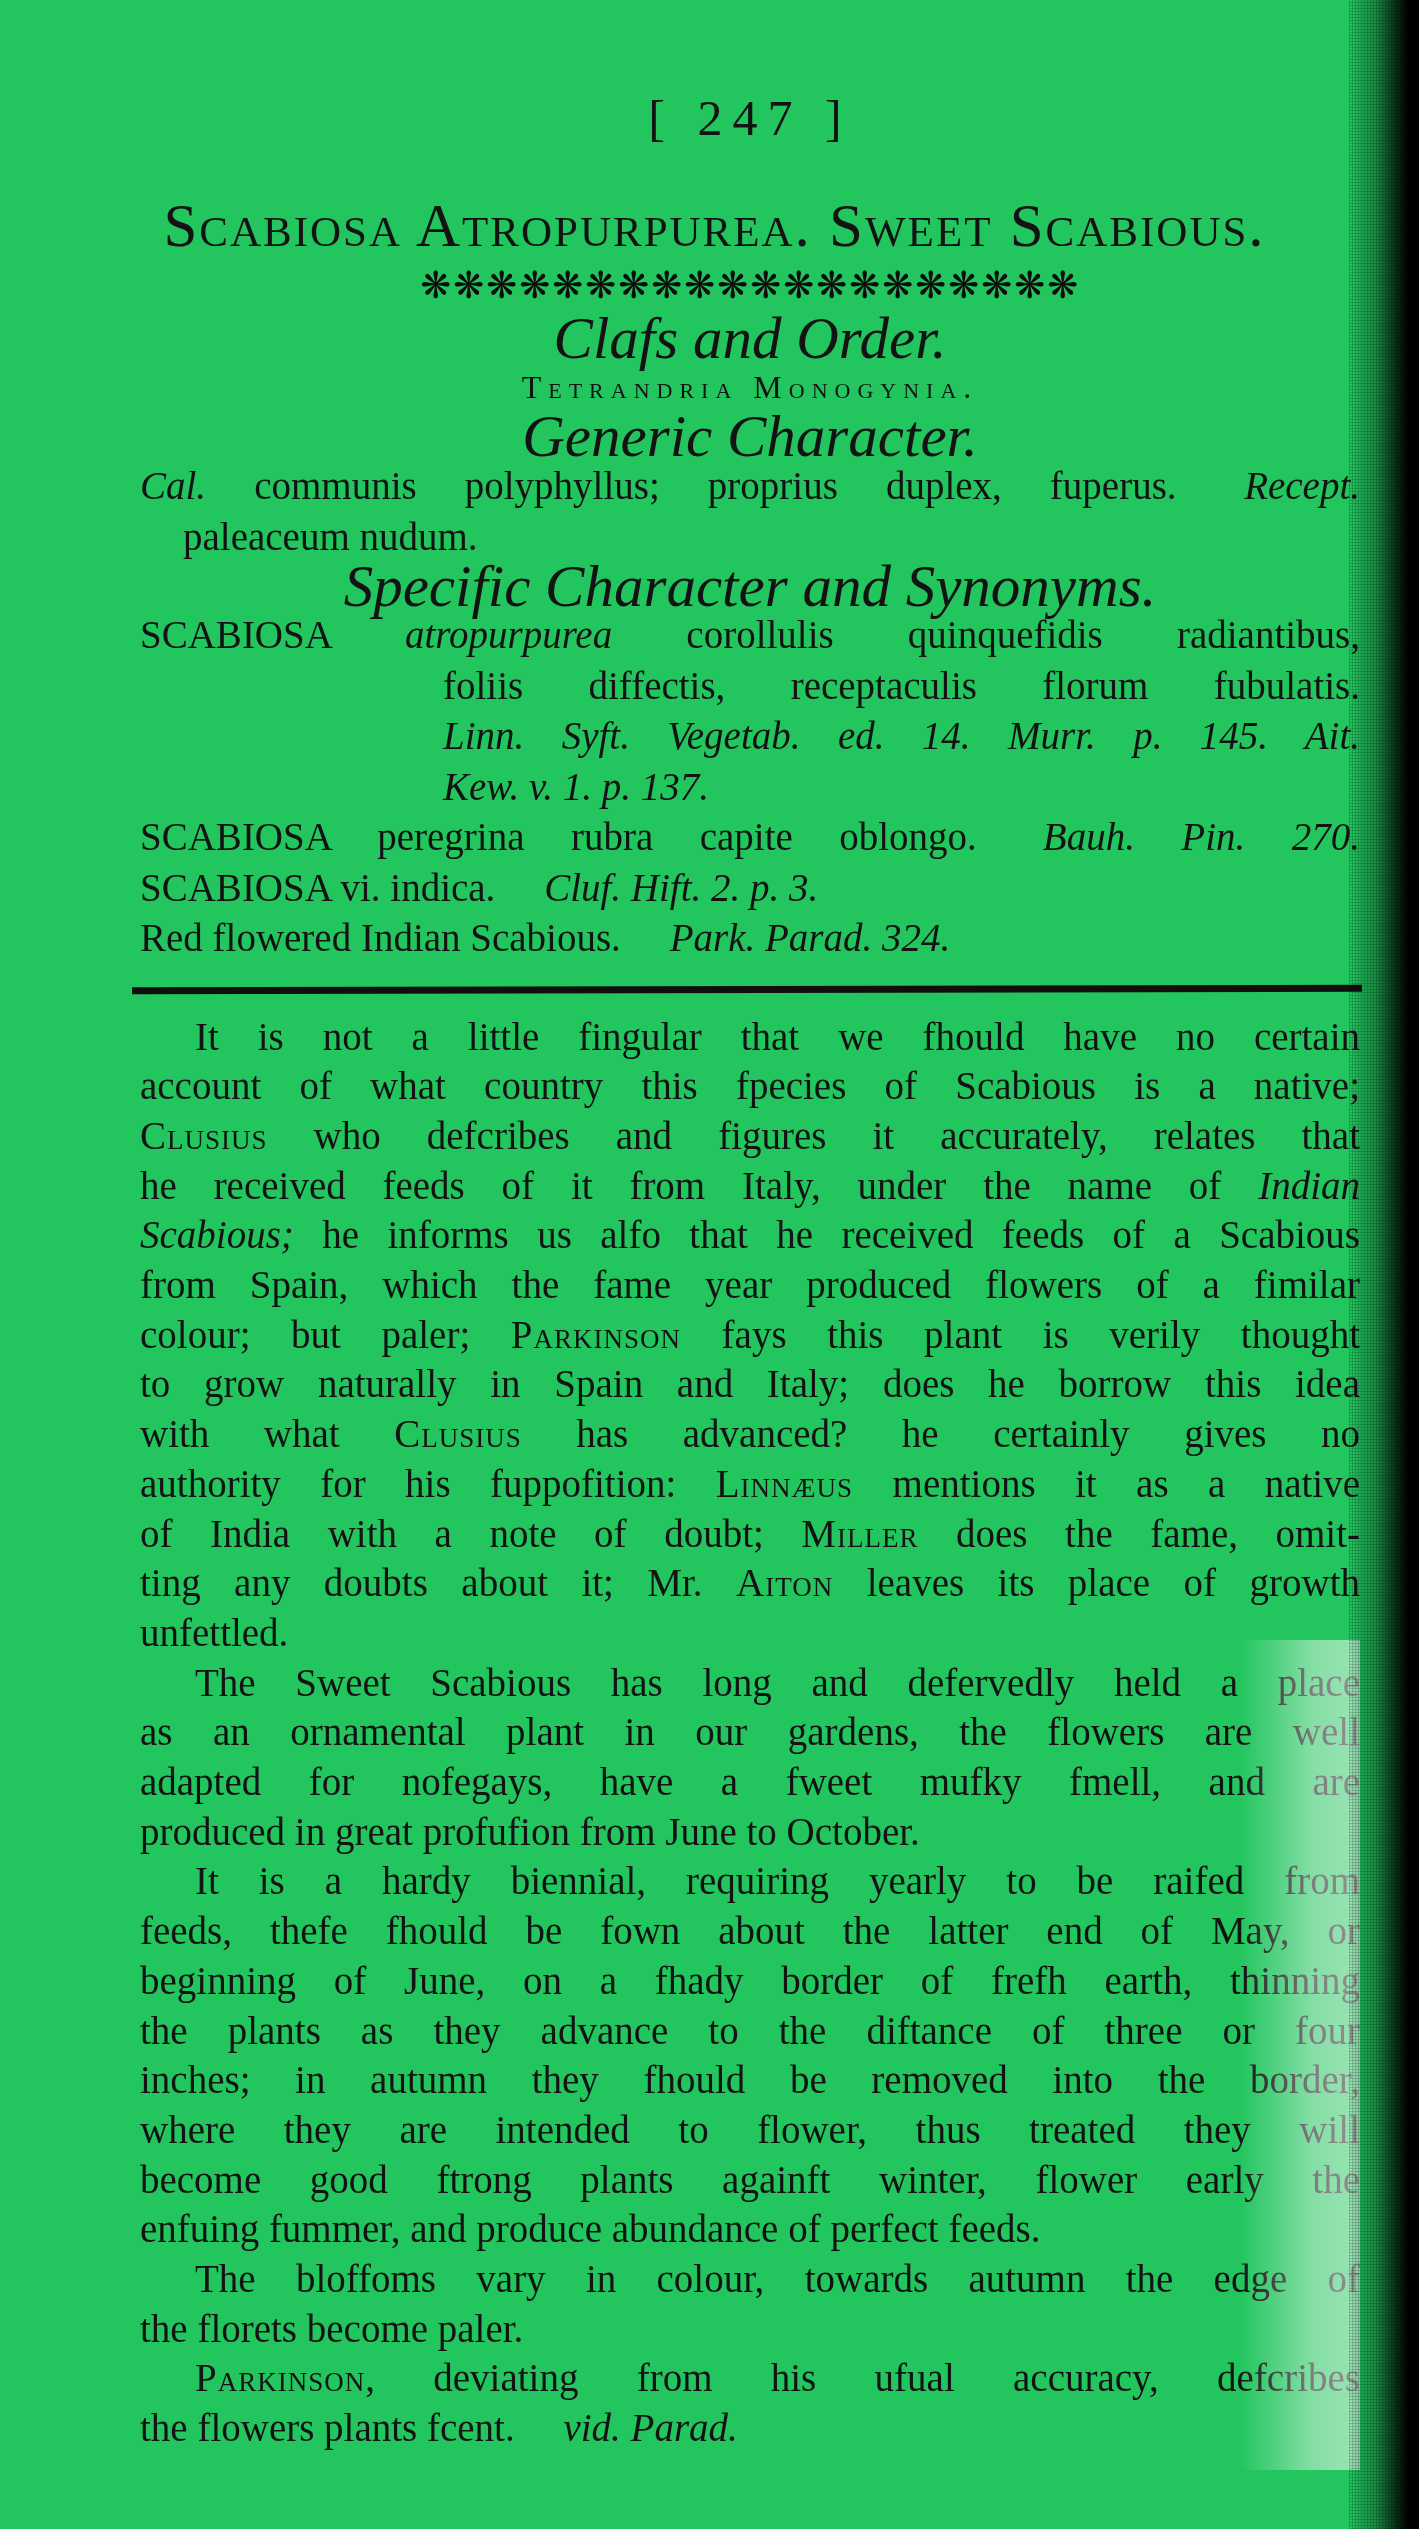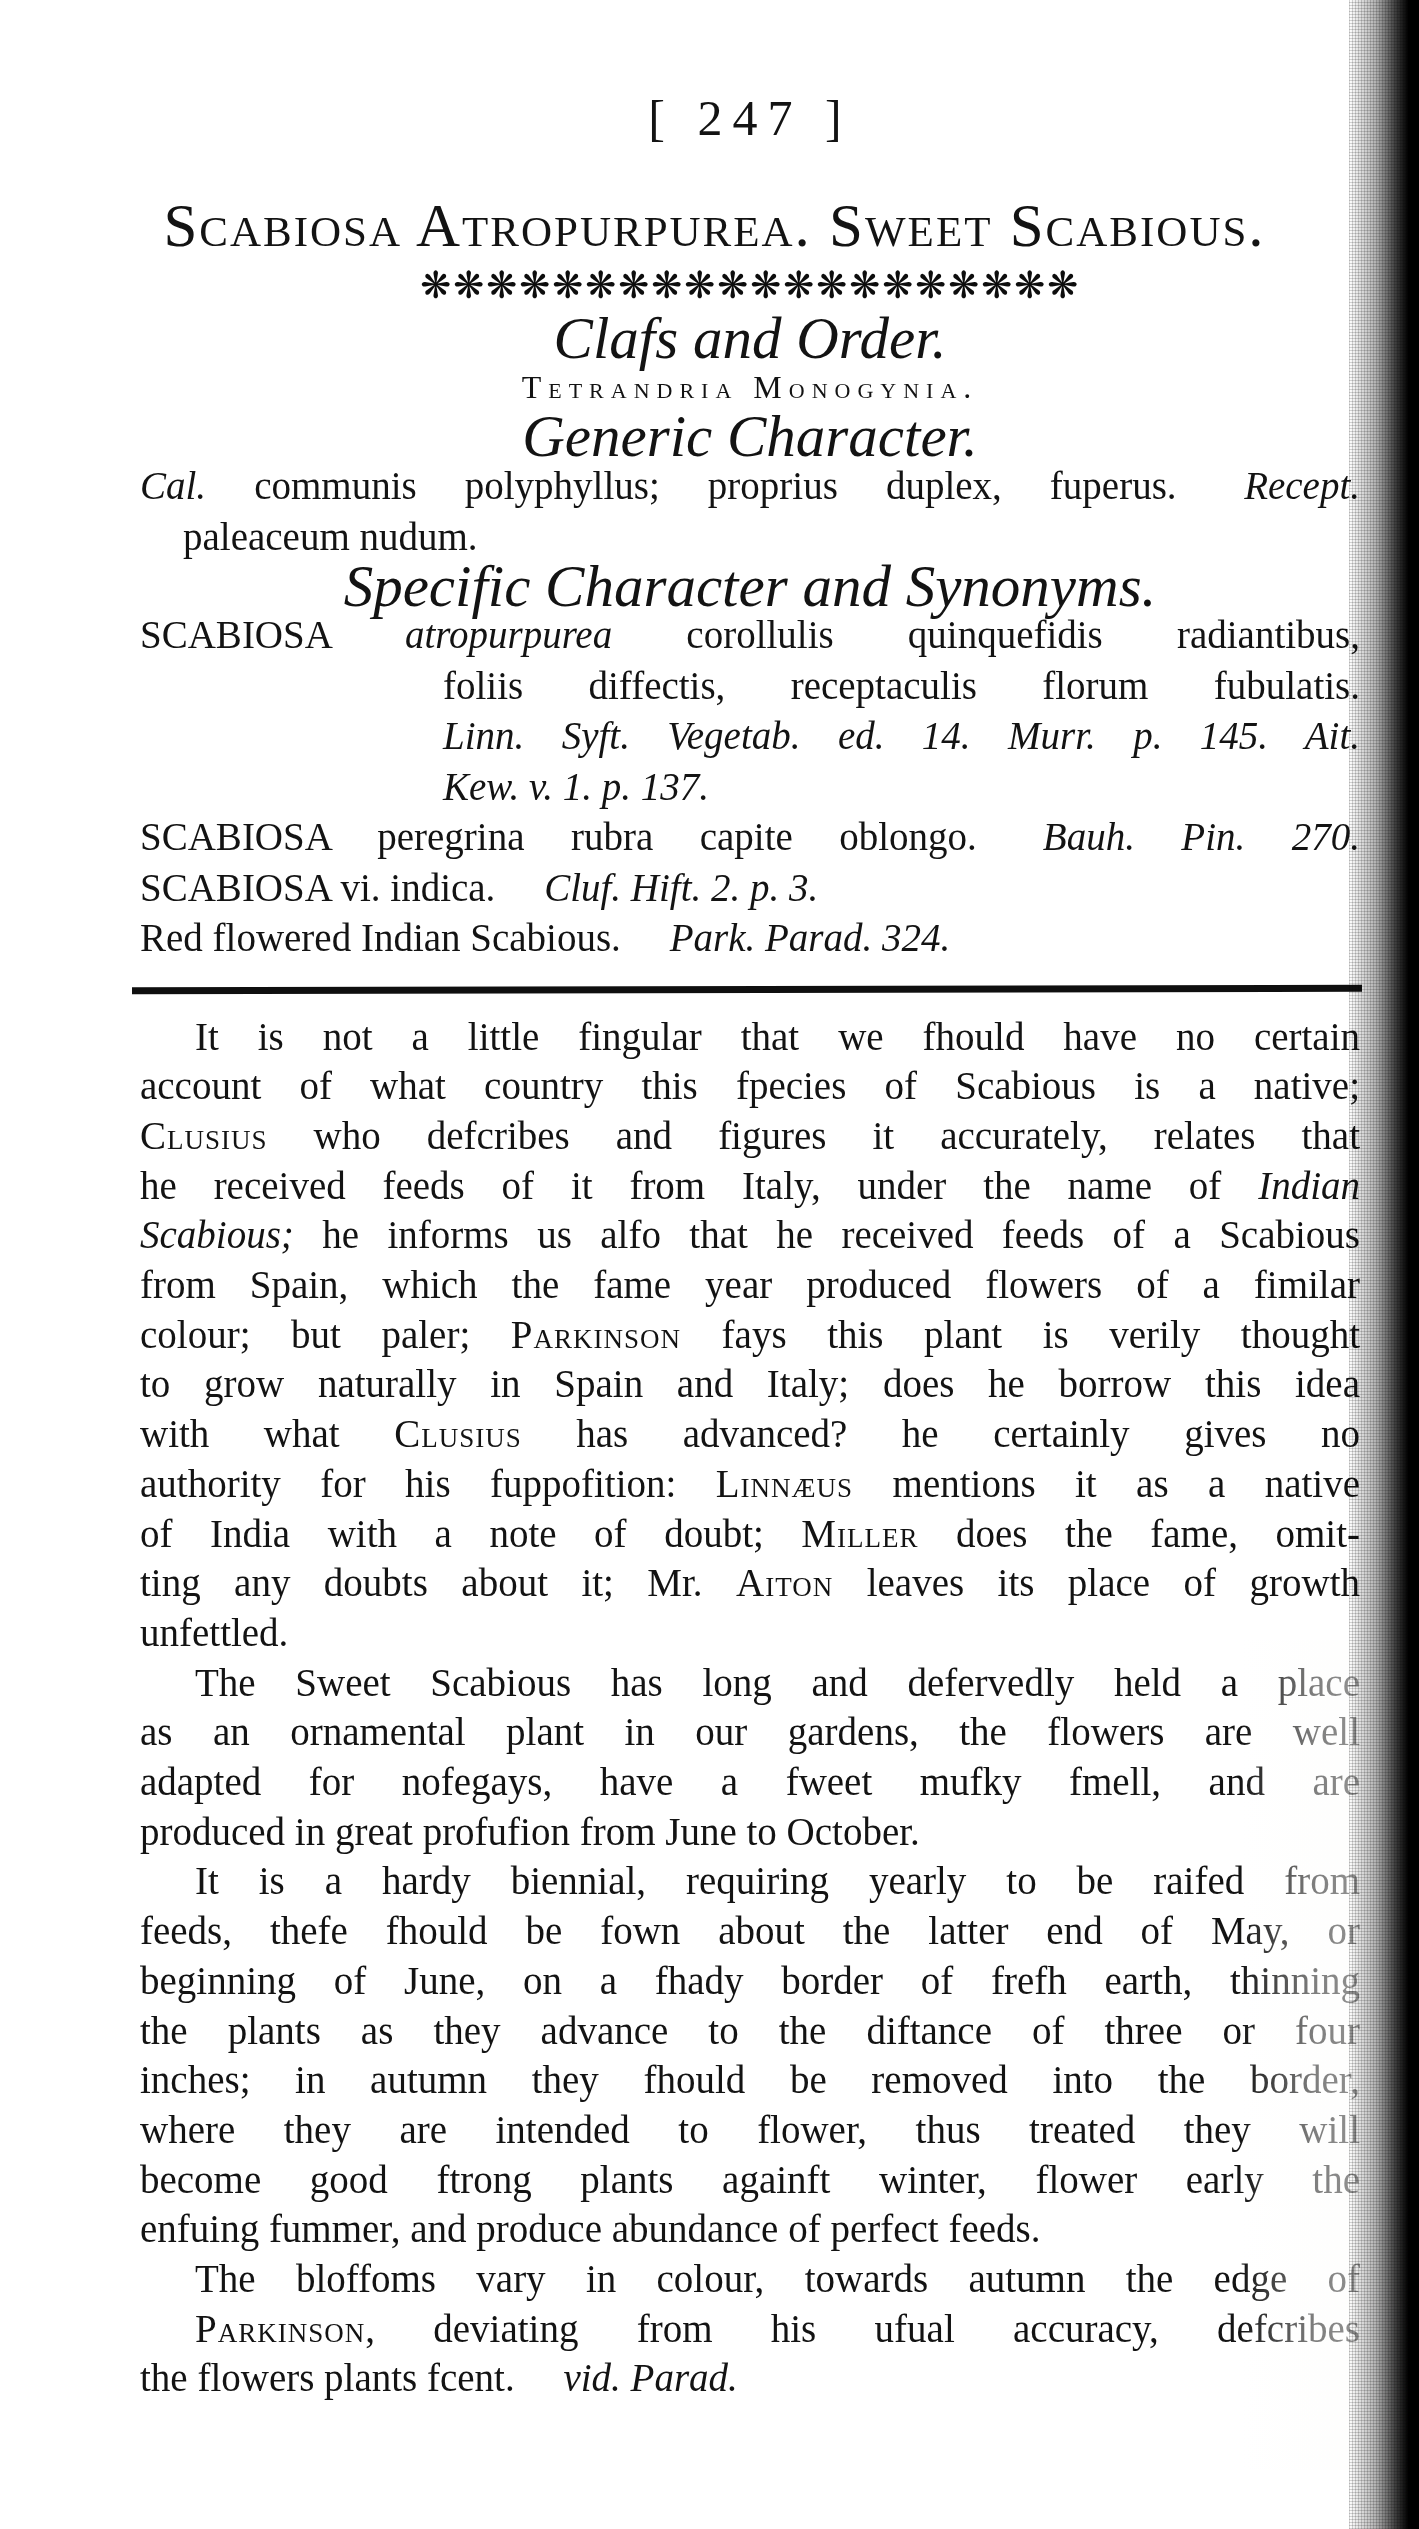--- a/index.html
+++ b/index.html
@@ -1,19 +1,19 @@
 <!DOCTYPE html>
 <html><head>
 <meta charset="utf-8">
 <style>
   html,body{margin:0;padding:0;background:#e8e8e8;}
   .page{
     position:relative;
     width:1419px;height:2529px;
-    background:#ffffff;
+    background:#22c55e;
     color:#131313;
     font-family:"Liberation Serif","DejaVu Serif",serif;
     overflow:hidden;
     margin:0 auto;
   }
   .content{position:relative;z-index:1;padding:88px 59px 0 140px;}
 
   .page-number{
     font-size:50px;line-height:60px;text-align:center;letter-spacing:10px;
   }
@@ -131,20 +131,21 @@
         <div class="line ind0"><span>produced in great profufion from June to October.</span></div>
         <div class="line ind0 just p-first"><span>It is a hardy biennial, requiring yearly to be raifed from</span></div>
         <div class="line ind0 just"><span>feeds, thefe fhould be fown about the latter end of May, or</span></div>
         <div class="line ind0 just"><span>beginning of June, on a fhady border of frefh earth, thinning</span></div>
         <div class="line ind0 just"><span>the plants as they advance to the diftance of three or four</span></div>
         <div class="line ind0 just"><span>inches; in autumn they fhould be removed into the border,</span></div>
         <div class="line ind0 just"><span>where they are intended to flower, thus treated they will</span></div>
         <div class="line ind0 just"><span>become good ftrong plants againft winter, flower early the</span></div>
         <div class="line ind0"><span>enfuing fummer, and produce abundance of perfect feeds.</span></div>
         <div class="line ind0 just p-first"><span>The bloffoms vary in colour, towards autumn the edge of</span></div>
+        <div class="line ind0"><span>the florets become paler.</span></div>
         <div class="line ind0 just p-first"><span class="sc">Parkinson</span><span>, deviating from his ufual accuracy, defcribes</span></div>
         <div class="line ind0"><span>the flowers plants fcent.  </span><span class="it">vid. Parad.</span></div>
       </div>
 
   </div>
 
   <div class="ink-fade"></div>
   <div class="scan-edge"></div>
 </div>
 

